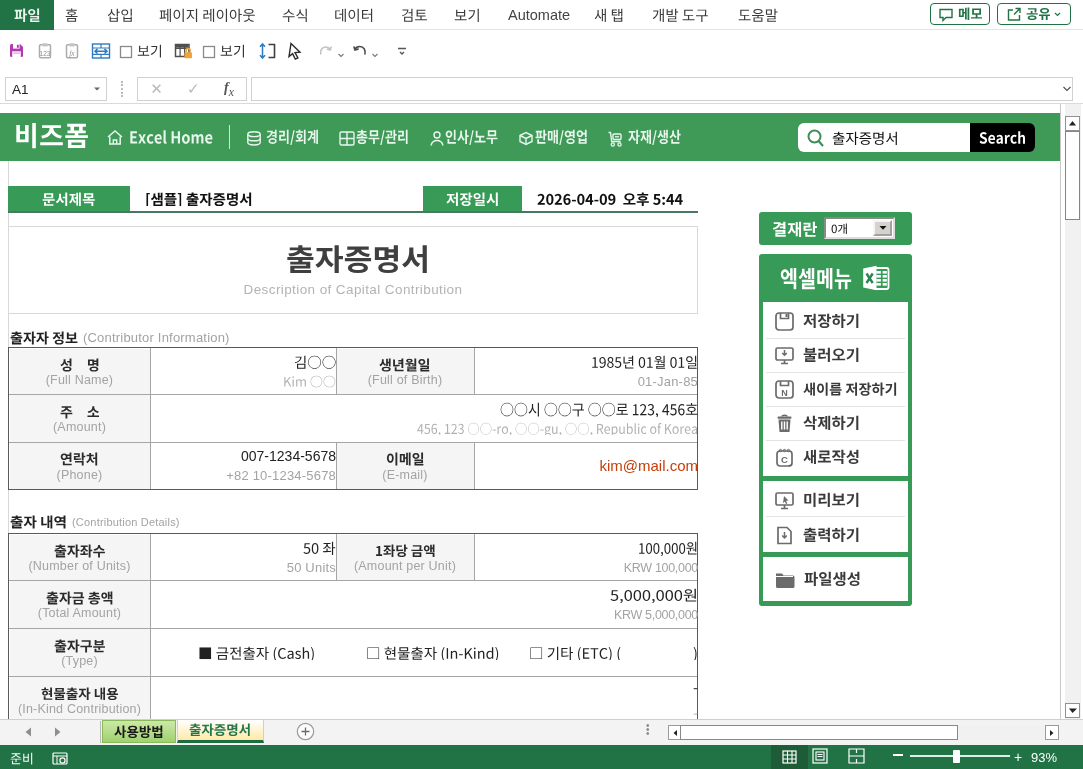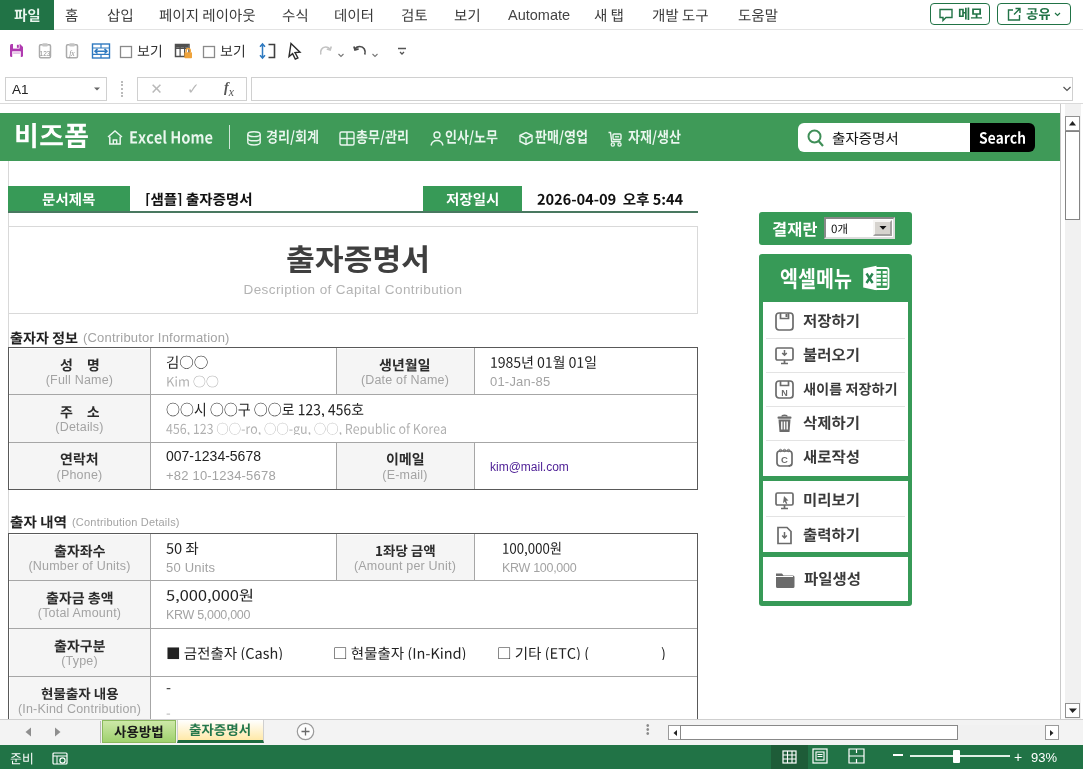--- a/index.html
+++ b/index.html
@@ -10,21 +10,21 @@
 .qat{position:absolute;left:0;top:31px;width:1083px;height:37px;background:#fff}
 .qi{position:absolute;top:41px}
 .frow{position:absolute;left:0;top:68px;width:1083px;height:36px;background:#fff;border-bottom:1px solid #dadada}
 .gbar{position:absolute;left:0;top:113px;width:1060px;height:48px;background:#3f9a58;display:flex;align-items:center}
 .sheetL{position:absolute;left:8px;top:161px;width:1px;height:558px;background:#d8d8d8}
 .sheetR{position:absolute;left:1060px;top:104px;width:1px;height:615px;background:#c9c9c9}
 .tbl{position:absolute;border:1.5px solid #595959;background:#fff}
 .hdr{background:#f5f5f5}
 .cell{position:absolute;display:flex;flex-direction:column;justify-content:center}
 .cc{align-items:center;text-align:center}
-.lc{align-items:flex-start;padding-left:16px}
+.lc{align-items:flex-end;padding-left:16px}
 .eng{font-size:12.5px;color:#a3a3a3;letter-spacing:0.2px}
 .vline{position:absolute;width:1px;background:#a6a6a6}
 .hline{position:absolute;height:1px;background:#a6a6a6}
 .tabstrip{position:absolute;left:0;top:719px;width:1083px;height:26px;background:#f3f3f3;border-top:1px solid #cfcfcf}
 .statusbar{position:absolute;left:0;top:745px;width:1083px;height:24px;background:#217346;display:flex;align-items:center}
 .panel{position:absolute;left:759px;width:153px}
 </style></head><body>
 <svg width="0" height="0" style="position:absolute">
     <defs>
       <path id="g0" d="M53 752H564V647H53ZM43 123 29 231Q109 231 204 232Q300 234 400 240Q499 245 591 256L598 160Q504 144 406 136Q307 128 214 126Q122 123 43 123ZM132 669H261V202H132ZM356 669H484V202H356ZM632 837H766V-89H632ZM737 487H900V377H737Z"></path>
@@ -692,21 +692,21 @@
   </div>
 <div class="cell cc" style="left:336px;top:348px;width:138px;height:46px">
     <div><svg class="t " width="51.5" height="14.0" viewBox="0 -880 3680 1000" style="vertical-align:middle;">
         <g transform="scale(1,-1)" fill="#2b2b2b">
           <use href="#g59" x="0"></use>
           <use href="#g103" x="920"></use>
           <use href="#g104" x="1840"></use>
           <use href="#g1" x="2760"></use>
         </g>
       </svg></div>
-    <div class="eng">(Date of Name)</div>
+    <div class="eng">(Full of Birth)</div>
   </div>
 <div class="cell lc" style="left:474px;top:348px;width:224px;height:46px;padding-left:16px">
     <div><svg class="t " width="107.0" height="14.5" viewBox="0 -880 7648 1000" preserveAspectRatio="none" style="vertical-align:middle;">
         <g transform="scale(1,-1)" fill="#222">
           <use href="#g105" x="0"></use>
           <use href="#g106" x="555"></use>
           <use href="#g107" x="1110"></use>
           <use href="#g108" x="1665"></use>
           <use href="#g109" x="2220"></use>
           <use href="#g110" x="3364"></use>
@@ -720,21 +720,21 @@
     <div style="margin-top:1px"><span class="eng" style="font-size:13px">01-Jan-85</span></div>
   </div>
 <div class="cell cc" style="left:9px;top:395px;width:141px;height:46px">
     <div><svg class="t " width="39.8" height="14.0" viewBox="0 -880 2840 1000" style="vertical-align:middle;">
         <g transform="scale(1,-1)" fill="#2b2b2b">
           <use href="#g113" x="0"></use>
           <use href="#g97" x="920"></use>
           <use href="#g114" x="1920"></use>
         </g>
       </svg></div>
-    <div class="eng">(Details)</div>
+    <div class="eng">(Amount)</div>
   </div>
 <div class="cell lc" style="left:150px;top:395px;width:548px;height:46px;padding-left:16px">
     <div><svg class="t " width="198.0" height="15.0" viewBox="0 -880 14184 1000" preserveAspectRatio="none" style="vertical-align:middle;">
         <g transform="scale(1,-1)" fill="#222">
           <use href="#g99" x="0"></use>
           <use href="#g99" x="1000"></use>
           <use href="#g115" x="2000"></use>
           <use href="#g99" x="3144"></use>
           <use href="#g99" x="4144"></use>
           <use href="#g24" x="5144"></use>
@@ -811,21 +811,21 @@
     <div><svg class="t " width="38.6" height="14.0" viewBox="0 -880 2760 1000" style="vertical-align:middle;">
         <g transform="scale(1,-1)" fill="#2b2b2b">
           <use href="#g139" x="0"></use>
           <use href="#g27" x="920"></use>
           <use href="#g1" x="1840"></use>
         </g>
       </svg></div>
     <div class="eng">(E-mail)</div>
   </div>
 <div class="cell lc" style="left:474px;top:442px;width:224px;height:47px;padding-left:16px">
-    <div><span style="font-size:12px;color:#4c1d95">kim@mail.com</span></div>
+    <div><span style="font-size:15px;color:#c2410c">kim@mail.com</span></div>
   </div>
 <div class="abs" style="left:10px;top:512px"><svg class="t " width="57.0" height="14.0" viewBox="0 -880 3907 1000" preserveAspectRatio="none" style="vertical-align:middle;">
       <g transform="scale(1,-1)" fill="#222">
         <use href="#g78" x="0"></use>
         <use href="#g57" x="920"></use>
         <use href="#g140" x="2067"></use>
         <use href="#g141" x="2987"></use>
       </g>
     </svg><span class="eng" style="font-size:11px;margin-left:5px">(Contribution Details)</span></div>
 <div class="tbl" style="left:8px;top:533px;width:690px;height:186px;border-bottom:none"></div>

